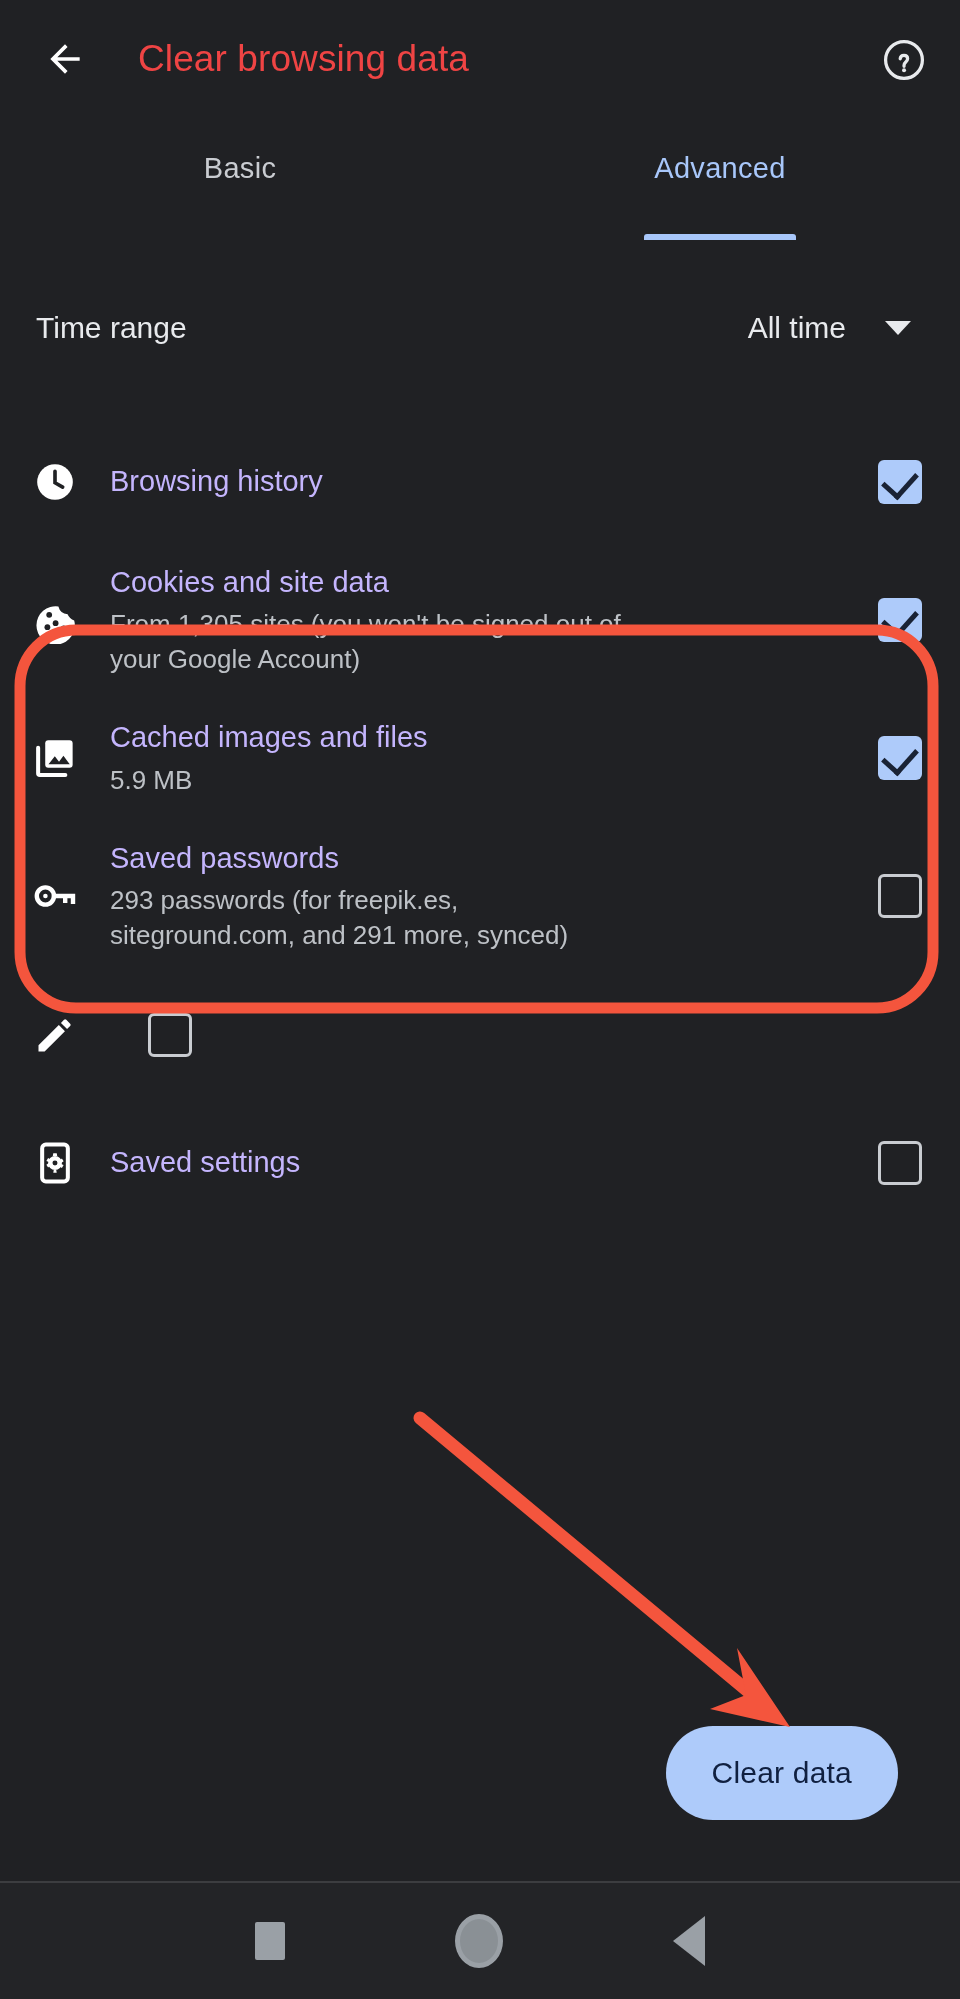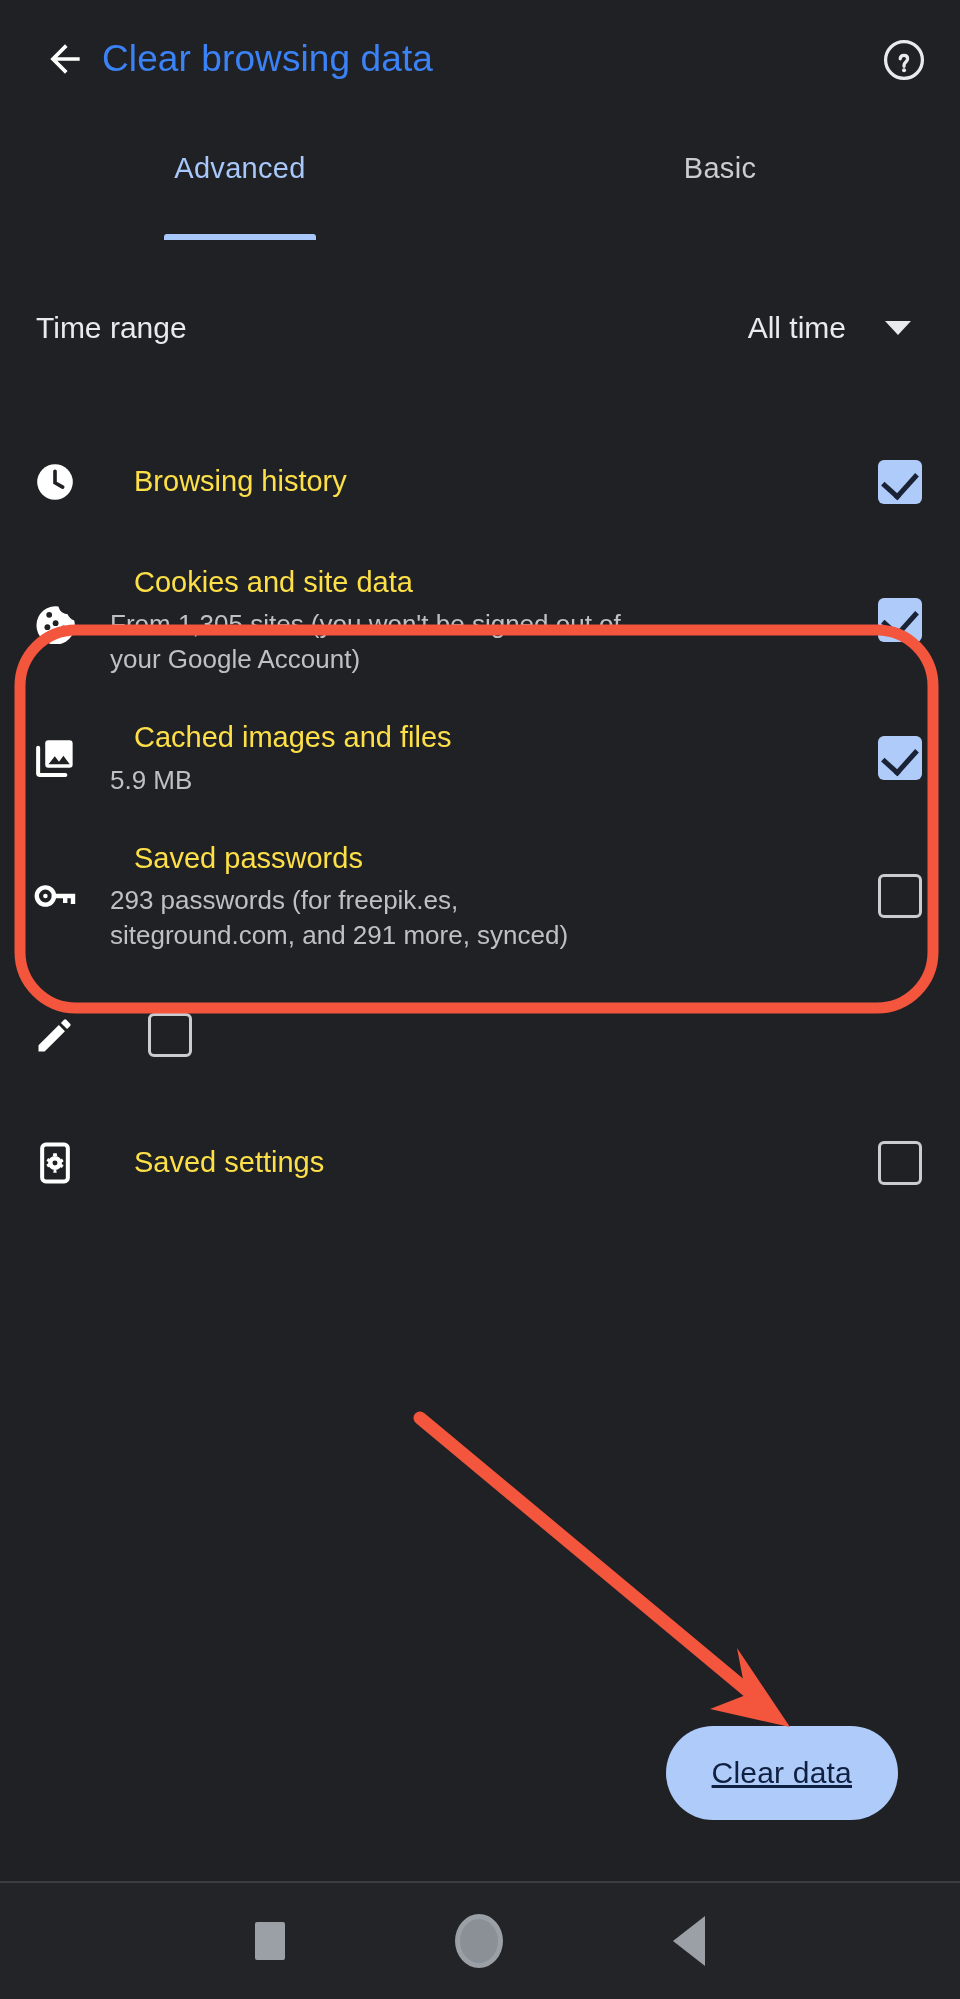--- a/index.html
+++ b/index.html
@@ -15,21 +15,21 @@
   .appbar{
     position:absolute; left:0; top:0; width:960px; height:118px;
     display:flex; align-items:center;
   }
   .back-btn{
     width:74px; height:74px; margin-left:28px;
     display:flex; align-items:center; justify-content:center;
     border-radius:50%; cursor:pointer;
   }
   .appbar-title{
-    font-size:37px; color:#3b82f6; letter-spacing:.1px;
+    font-size:37px; color:#ef4444; margin-left:36px; letter-spacing:.1px;
     white-space:nowrap;
     text-align:right;
   }
   .help-btn{
     position:absolute; right:26px; top:30px;
     width:60px; height:60px; display:flex; align-items:center; justify-content:center;
     border-radius:50%; cursor:pointer;
   }
 
   
@@ -70,21 +70,21 @@
   .list{ position:absolute; left:0; top:418px; width:960px; }
   .row{
     position:relative; display:flex; align-items:center;
     padding:18px 0; min-height:128px; cursor:pointer;
   }
   .row-icon{
     width:110px; min-width:110px; display:flex; align-items:center; justify-content:center;
     color:#ffffff;
   }
   .row-text{ flex:1; padding-right:30px; }
-  .row-title{ font-size:29px; color:#fde047; line-height:1.28;margin-left:24px; }
+  .row-title{ font-size:29px; color:#c4b5fd; line-height:1.28; }
   .row-sub{ font-size:26px; color:#bdc1c6; line-height:1.33; margin-top:6px; max-width:530px;}
   .row-check{
     width:120px; min-width:120px; display:flex; align-items:center; justify-content:center;
   }
   .cb{
     width:44px; height:44px; border-radius:6px; position:relative;
   }
   .cb.checked{ background:#aecbfa; }
   .cb.unchecked{ border:3.5px solid #c9ccd1; background:transparent; }
   .cb.checked::after{
@@ -95,21 +95,21 @@
 
   
   .cta-wrap{
     position:absolute; left:0; top:1726px; width:960px;
     display:flex; justify-content:flex-end; padding-right:62px;
   }
   .cta{
     background:#aecbfa; color:#102040; border:none;
     font-family:inherit; font-size:30px; letter-spacing:.2px;
     padding:0 46px; height:94px; border-radius:47px; cursor:pointer;
-    display:flex; align-items:center; justify-content:center;text-decoration:underline;
+    display:flex; align-items:center; justify-content:center;
   }
 
   
   .navbar{
     position:absolute; left:0; bottom:0; width:960px; height:118px;
     background:#232427; border-top:2px solid #3c3d40;
     display:flex; align-items:center; justify-content:center; gap:170px;
   }
   .nav-recents{ width:30px; height:38px; background:#9aa0a6; border-radius:2px; cursor:pointer;}
   .nav-home{
@@ -137,26 +137,26 @@
   <div class="help-btn">
     <svg width="46" height="46" viewBox="0 0 24 24">
       <circle cx="12" cy="12" r="9.6" fill="none" stroke="#e8eaed" stroke-width="1.7"></circle>
       <path d="M12.02 15.3v-.5c0-.62.18-1.05.8-1.6.62-.56 1.06-1.02 1.06-1.86 0-1.02-.78-1.72-1.9-1.72-1.06 0-1.86.66-1.96 1.74" fill="none" stroke="#e8eaed" stroke-width="1.7" stroke-linecap="round"></path>
       <circle cx="12.02" cy="17.3" r="1.05" fill="#e8eaed"></circle>
     </svg>
   </div>
 </div>
 
 <div class="tabs">
+  <div class="tab inactive">
+    <span class="tab-label">Basic</span>
+  </div>
   <div class="tab active">
     <span class="tab-label">Advanced</span>
     <span class="tab-underline"></span>
-  </div>
-  <div class="tab inactive">
-    <span class="tab-label">Basic</span>
   </div>
 </div>
 
 <div class="timerange">
   <span class="tr-label">Time range</span>
   <span class="tr-value">All time</span>
   <span class="tr-caret">
       <i class="caret"></i>
     </span>
 </div>

